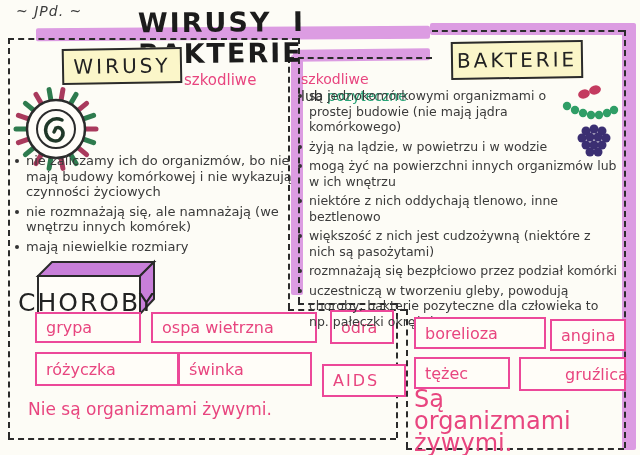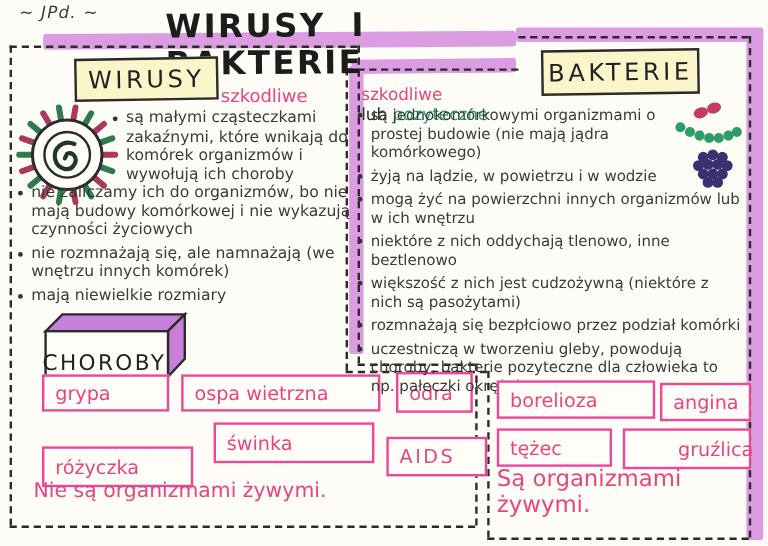--- a/index.html
+++ b/index.html
@@ -29,25 +29,25 @@
   .bullets { position:absolute; z-index:3; font-size:12.5px; line-height:15.5px; color:#3a3a3a; }
   .bullet { position:relative; padding-left:13px; margin-bottom:4px; }
   .bullet::before { content:""; position:absolute; left:2px; top:6px; width:4px; height:4px;
                     border-radius:50%; background:#333; }
   .pad-icons { padding-right:72px; }
   
   .dbox { position:absolute; background:#fffdf8; border:2px solid #ec4899; z-index:3;
           color:#e8457f; font-size:16px; display:flex; align-items:center; padding-left:9px;
           box-sizing:border-box; }
   
-  .footer-note { position:absolute; z-index:3; color:#e8457f; font-size:19px; line-height:22px; }
+  .footer-note { position:absolute; z-index:3; color:#e8457f; font-size:24px; line-height:22px; }
   
   .icon-wrap { position:absolute; z-index:3; }
   #choroby-label { position:absolute; left:38px; top:277px; width:98px; height:50px; z-index:4;
-                   display:flex; align-items:center; justify-content:center; font-size:18px;
+                   display:flex; align-items:center; justify-content:center; font-size:25px;
                    letter-spacing:2px; color:#222; }
 </style>
 </head>
 <body>
 
 <div id="stage">
 
   <div class="band" style="left:36px; top:27px; width:394px; height:13px; transform:rotate(-0.4deg);"></div>
   <div class="band" style="left:430px; top:23px; width:206px; height:12px;"></div>
   <div class="band" style="left:622px; top:24px; width:14px; height:426px;"></div>
@@ -98,43 +98,40 @@
           <line x1="61" y1="20" x2="66" y2="11.4" stroke="#2e7b4e"></line>
         <line x1="69" y1="26.7" x2="76.6" y2="20.3" stroke="#a93a5d"></line>
           <line x1="74.2" y1="35.7" x2="83.6" y2="32.3" stroke="#2e7b4e"></line>
       </g>
       <circle cx="46" cy="46" r="29" fill="#fffdf8" stroke="#2b2b2b" stroke-width="2.5"></circle>
       <circle cx="46" cy="46" r="19" fill="#fffdf8" stroke="#2b2b2b" stroke-width="2"></circle>
       <path d="M 52,37 C 42,33 34,41 36,50 C 38,58 48,61 52,54 C 55,49 51,43 46,45 L 44,49" fill="none" stroke="#203828" stroke-width="3.5" stroke-linecap="round"></path>
     </svg>
   </div>
 
-  <div class="bullets" style="left:92px; top:91px; width:208px; font-size:13px;">
-    <div class="bullet">są małymi cząsteczkami zakaźnymi, które wnikają do komórek organizmów i wywołują ich choroby</div>
-  </div>
 
   <div class="bullets" style="left:13px; top:153px; width:288px; font-size:13px;">
     <div class="bullet">nie zaliczamy ich do organizmów, bo nie mają budowy komórkowej i nie wykazują czynności życiowych</div>
     <div class="bullet">nie rozmnażają się, ale namnażają (we wnętrzu innych komórek)</div>
     <div class="bullet">mają niewielkie rozmiary</div>
   </div>
 
   <div class="icon-wrap" style="left:28px; top:257px;">
     <svg width="140" height="64" viewBox="0 0 140 64">
       <polygon points="10,19 112,19 126,5 24,5" fill="#c87fd9" stroke="#2b2b2b" stroke-width="2"></polygon>
       <polygon points="112,19 126,5 126,42 112,57" fill="#c87fd9" stroke="#2b2b2b" stroke-width="2"></polygon>
       <rect x="10" y="19" width="102" height="38" fill="#fffdf8" stroke="#2b2b2b" stroke-width="2"></rect>
     </svg>
   </div>
   <div id="choroby-label">CHOROBY</div>
 
   <div class="dbox" style="left:35px; top:312px; width:106px; height:31px;">grypa</div>
   <div class="dbox" style="left:151px; top:312px; width:166px; height:31px;">ospa wietrzna</div>
   <div class="dbox" style="left:330px; top:310px; width:64px; height:34px;">odra</div>
-  <div class="dbox" style="left:35px; top:372px; width:126px; height:34px;">różyczka</div>
+  <div class="dbox" style="left:35px; top:352px; width:144px; height:34px;">różyczka</div>
   <div class="dbox" style="left:178px; top:352px; width:134px; height:34px;">świnka</div>
   <div class="dbox" style="left:322px; top:364px; width:84px; height:33px; letter-spacing:2px;">AIDS</div>
 
   <div class="footer-note" style="left:28px; top:398px; width:320px; font-size:17px;">Nie są organizmami żywymi.</div>
 
   <div class="tag" style="left:301px; top:50px; font-size:14px; line-height:17px;">
     <span class="pink">szkodliwe</span><br>
     <span>lub</span>
     <span class="green">pozyteczne</span>
   </div>

